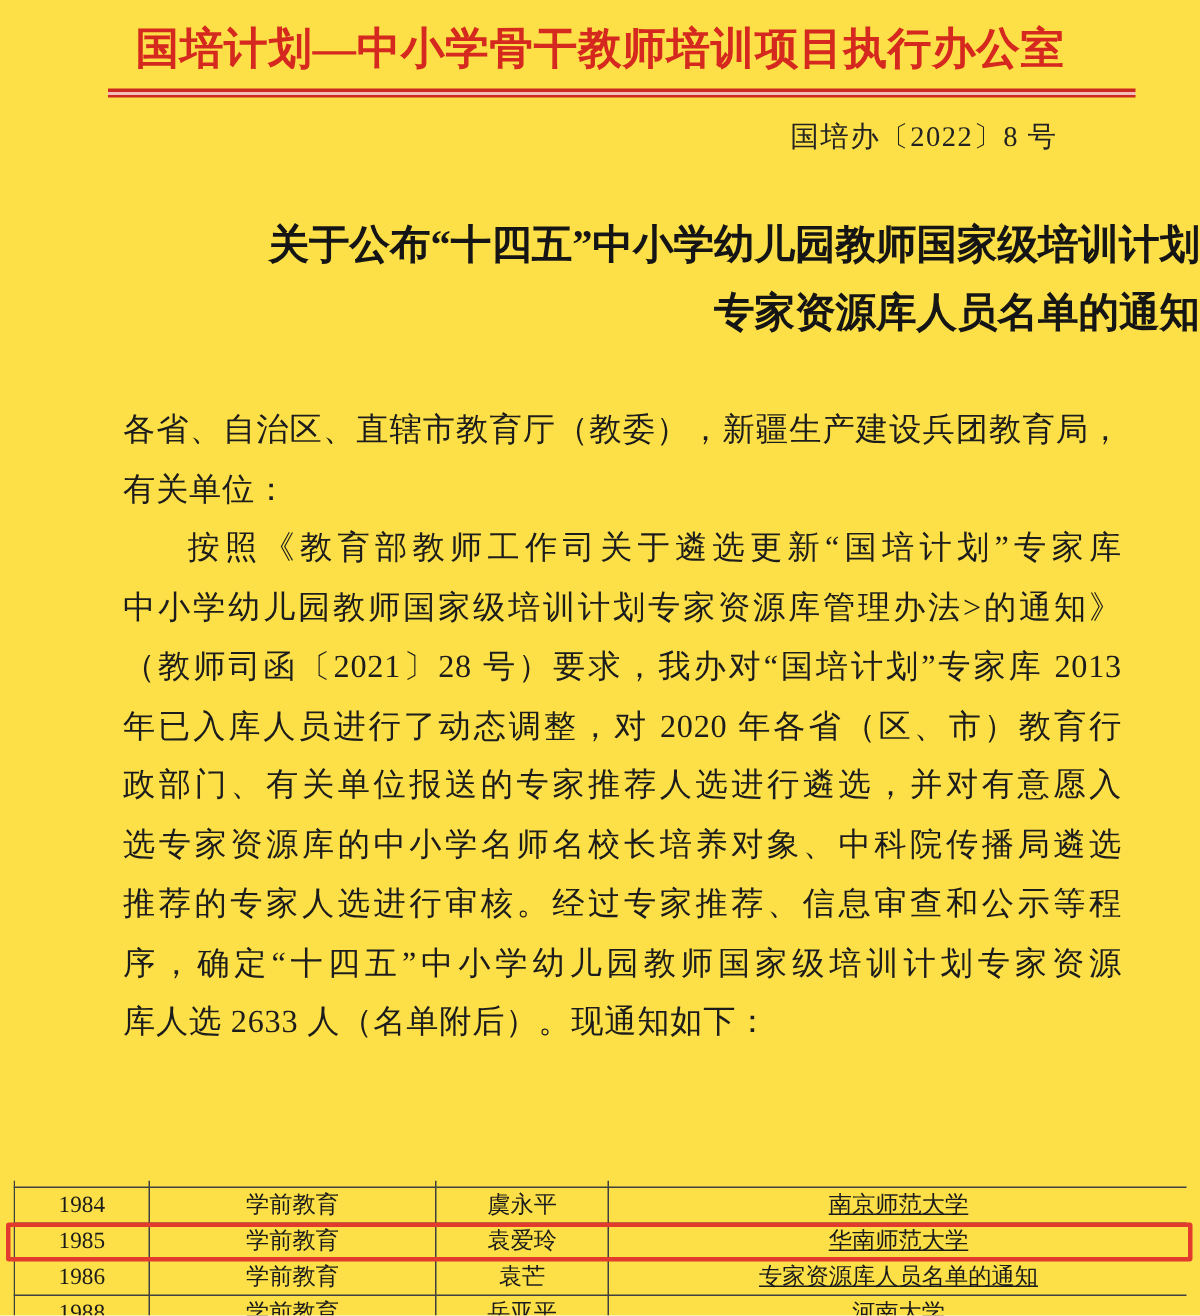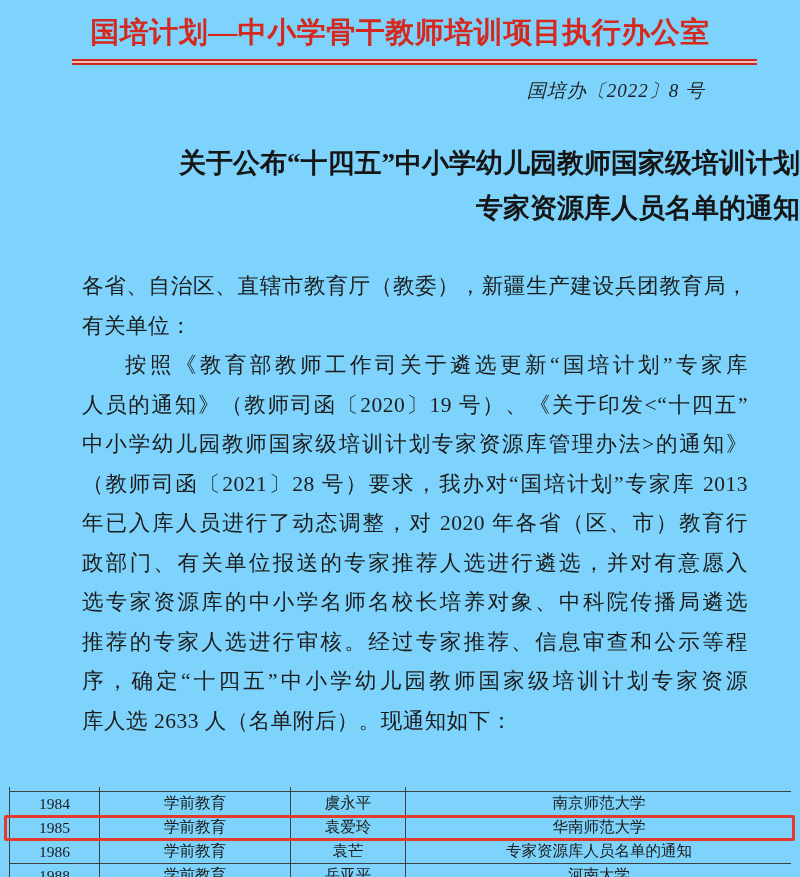--- a/index.html
+++ b/index.html
@@ -1,40 +1,39 @@
 <!DOCTYPE html>
 <html><head>
 <meta charset="utf-8">
 <style>
   html,body{margin:0;padding:0;background:#ffffff;}
   .page{
     position:relative;
     width:800px;height:877px;
-    background:#7dd3fc;
+    background:#fde047;
     overflow:hidden;
     font-family:"Liberation Serif","DejaVu Serif",serif;
     color:#1f1f1f;
   }
   
   .header-red{
     position:absolute;top:13px;left:0;width:100%;
     text-align:center;
     font-size:29px;font-weight:bold;
     color:#d5281e;
     letter-spacing:0.5px;
   }
   .red-divider{
     position:absolute;top:59px;left:72px;width:685px;height:6px;
     background:linear-gradient(to bottom,#cc2920 0%,#cc2920 40%,#f3beba 40%,#f3beba 70%,#cc2920 70%,#cc2920 100%);
   }
   .doc-number{
     position:absolute;top:78px;right:95px;
     font-size:19px;color:#222;
     letter-spacing:1px;
-    font-style:italic;
   }
   .notice-title{
     position:absolute;top:141px;left:0;width:100%;
     text-align:right;
     font-size:27px;font-weight:bold;
     line-height:45px;
     color:#151515;
   }
   
   .body-text{
@@ -70,21 +69,21 @@
     height:23px;
     color:#1b1b1b;
     overflow:hidden;
     white-space:nowrap;
   }
   .expert-table tr.stub-top td{border-top:none;height:4px;}
   .expert-table tr.stub-bottom td{border-bottom:none;height:15px;}
   .col-no{width:89px;}
   .col-cat{width:190px;}
   .col-name{width:114px;}
-  .col-org{width:386px;}
+  .col-org{width:386px;text-decoration:underline;}
   .highlight-box{
     position:absolute;top:815px;left:4px;width:791px;height:26px;
     border:3px solid #e23b2e;
     border-radius:2px;
     box-sizing:border-box;
     pointer-events:none;
   }
 </style>
 </head>
 <body>
@@ -99,21 +98,20 @@
 
   <div class="notice-title">
     <div>关于公布“十四五”中小学幼儿园教师国家级培训计划</div>
     <div>专家资源库人员名单的通知</div>
   </div>
 
   <div class="body-text">
     <div class="body-line fill">各省、自治区、直辖市教育厅（教委），新疆生产建设兵团教育局，</div>
     <div class="body-line">有关单位：</div>
     <div class="body-line fill indent">按照《教育部教师工作司关于遴选更新“国培计划”专家库</div>
-    <div class="body-line fill">人员的通知》（教师司函〔2020〕19 号）、《关于印发&lt;“十四五”</div>
     <div class="body-line fill">中小学幼儿园教师国家级培训计划专家资源库管理办法&gt;的通知》</div>
     <div class="body-line fill">（教师司函〔2021〕28 号）要求，我办对“国培计划”专家库 2013</div>
     <div class="body-line fill">年已入库人员进行了动态调整，对 2020 年各省（区、市）教育行</div>
     <div class="body-line fill">政部门、有关单位报送的专家推荐人选进行遴选，并对有意愿入</div>
     <div class="body-line fill">选专家资源库的中小学名师名校长培养对象、中科院传播局遴选</div>
     <div class="body-line fill">推荐的专家人选进行审核。经过专家推荐、信息审查和公示等程</div>
     <div class="body-line fill">序，确定“十四五”中小学幼儿园教师国家级培训计划专家资源</div>
     <div class="body-line">库人选 2633 人（名单附后）。现通知如下：</div>
   </div>
 

